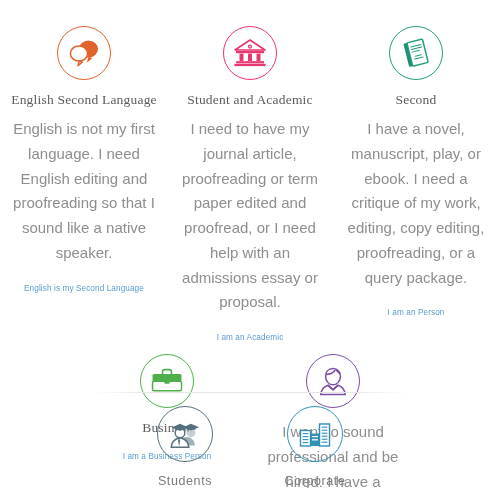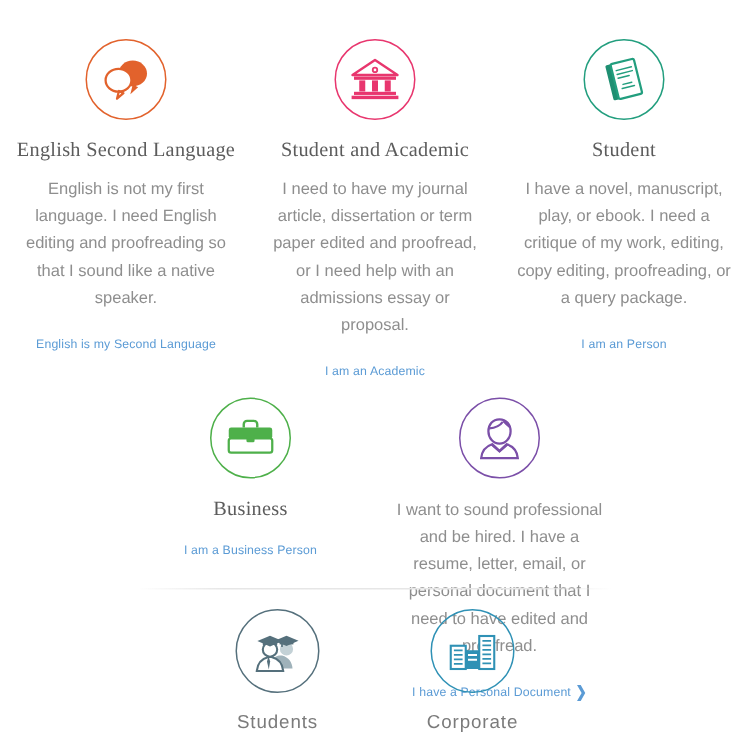--- a/index.html
+++ b/index.html
@@ -50,21 +50,21 @@
   .card-title {
     font-family: "Liberation Serif", serif;
     font-size: 13.5px;
     color: #5c5c5c;
     letter-spacing: .2px;
     margin: 0 0 9px 0;
     font-weight: 400;
     line-height: 1.2;
   }
   .card-desc {
-    font-size: 11px;
+    font-size: 15px;
     line-height: 1.65;
     color: #8e8e8e;
     margin: 0 0 11px 0;
     padding: 0 6px;
   }
   .card-link {
     font-size: 8.2px;
     color: #5b9bd5;
     text-decoration: none;
     letter-spacing: .1px;
@@ -153,21 +153,21 @@
             <rect x="3" y="13" width="28" height="2.2"></rect>
             <rect x="6.5" y="15.6" width="4" height="7.4"></rect>
             <rect x="15" y="15.6" width="4" height="7.4"></rect>
             <rect x="23.5" y="15.6" width="4" height="7.4"></rect>
             <rect x="3" y="23.2" width="28" height="2.1"></rect>
             <rect x="1.4" y="25.8" width="31.2" height="2.3"></rect>
           </g>
         </svg>
       </div>
       <div class="card-title">Student and Academic</div>
-      <div class="card-desc">I need to have my journal article, dissertation or term paper edited and proofread, or I need help with an admissions essay or proposal.</div>
+      <div class="card-desc">I need to have my journal article, proofreading or term paper edited and proofread, or I need help with an admissions essay or proposal.</div>
       <a class="card-link" href="#">
         <span>I am an Academic</span>
       </a>
     </div>
 
     <div class="card">
       <div class="icon-wrap" style="color:#229e7e">
         <svg width="32" height="30" viewBox="0 0 32 30" aria-hidden="true">
           <g transform="rotate(-14 16 15)">
             <rect x="6" y="3" width="4.2" height="24" rx="1" fill="#1f8f72"></rect>
@@ -175,21 +175,21 @@
             <g stroke="#229e7e" stroke-width="1" stroke-linecap="round">
               <line x1="12.4" y1="8" x2="22.8" y2="8"></line>
               <line x1="12.4" y1="10.6" x2="22.8" y2="10.6"></line>
               <line x1="12.4" y1="13.2" x2="20" y2="13.2"></line>
               <line x1="14.6" y1="18" x2="20.6" y2="18"></line>
               <line x1="13.4" y1="20.6" x2="21.8" y2="20.6"></line>
             </g>
           </g>
         </svg>
       </div>
-      <div class="card-title">Student</div>
+      <div class="card-title">Second</div>
       <div class="card-desc">I have a novel, manuscript, play, or ebook. I need a critique of my work, editing, copy editing, proofreading, or a query package.</div>
       <a class="card-link" href="#">
         <span>I am an Person</span>
       </a>
     </div>
 
   </div>
 
   <div class="row row-2">
 

